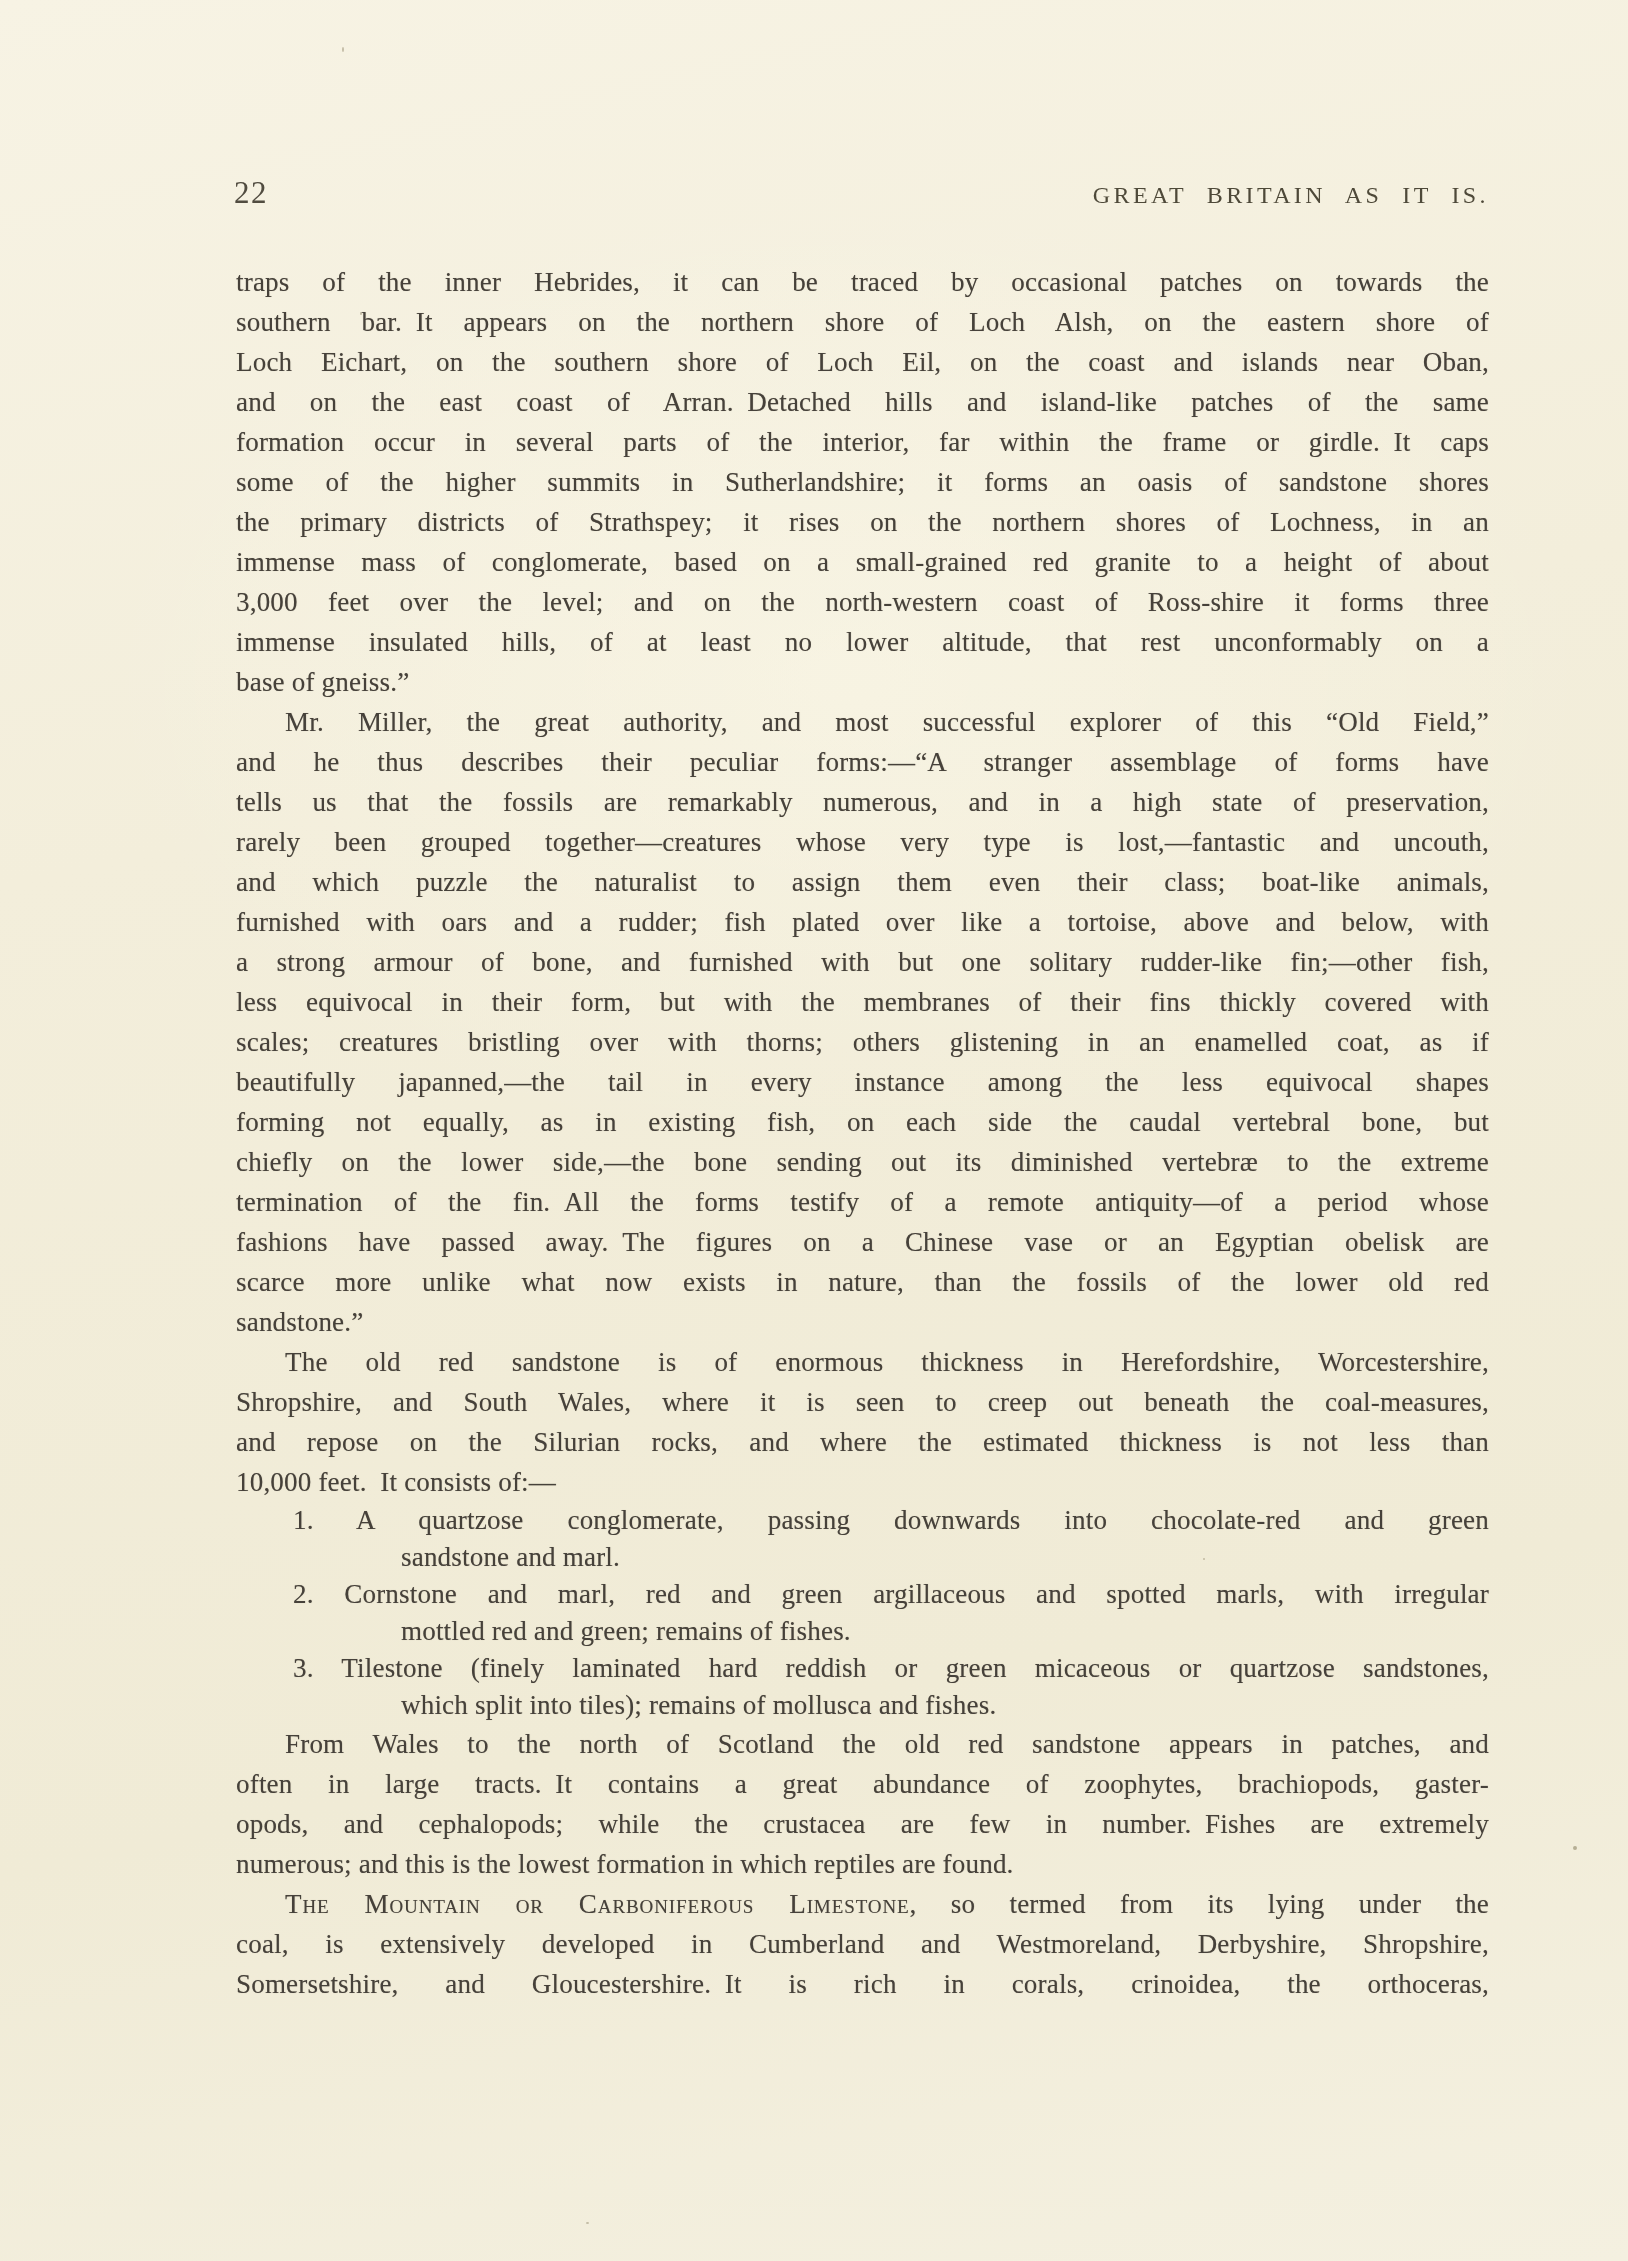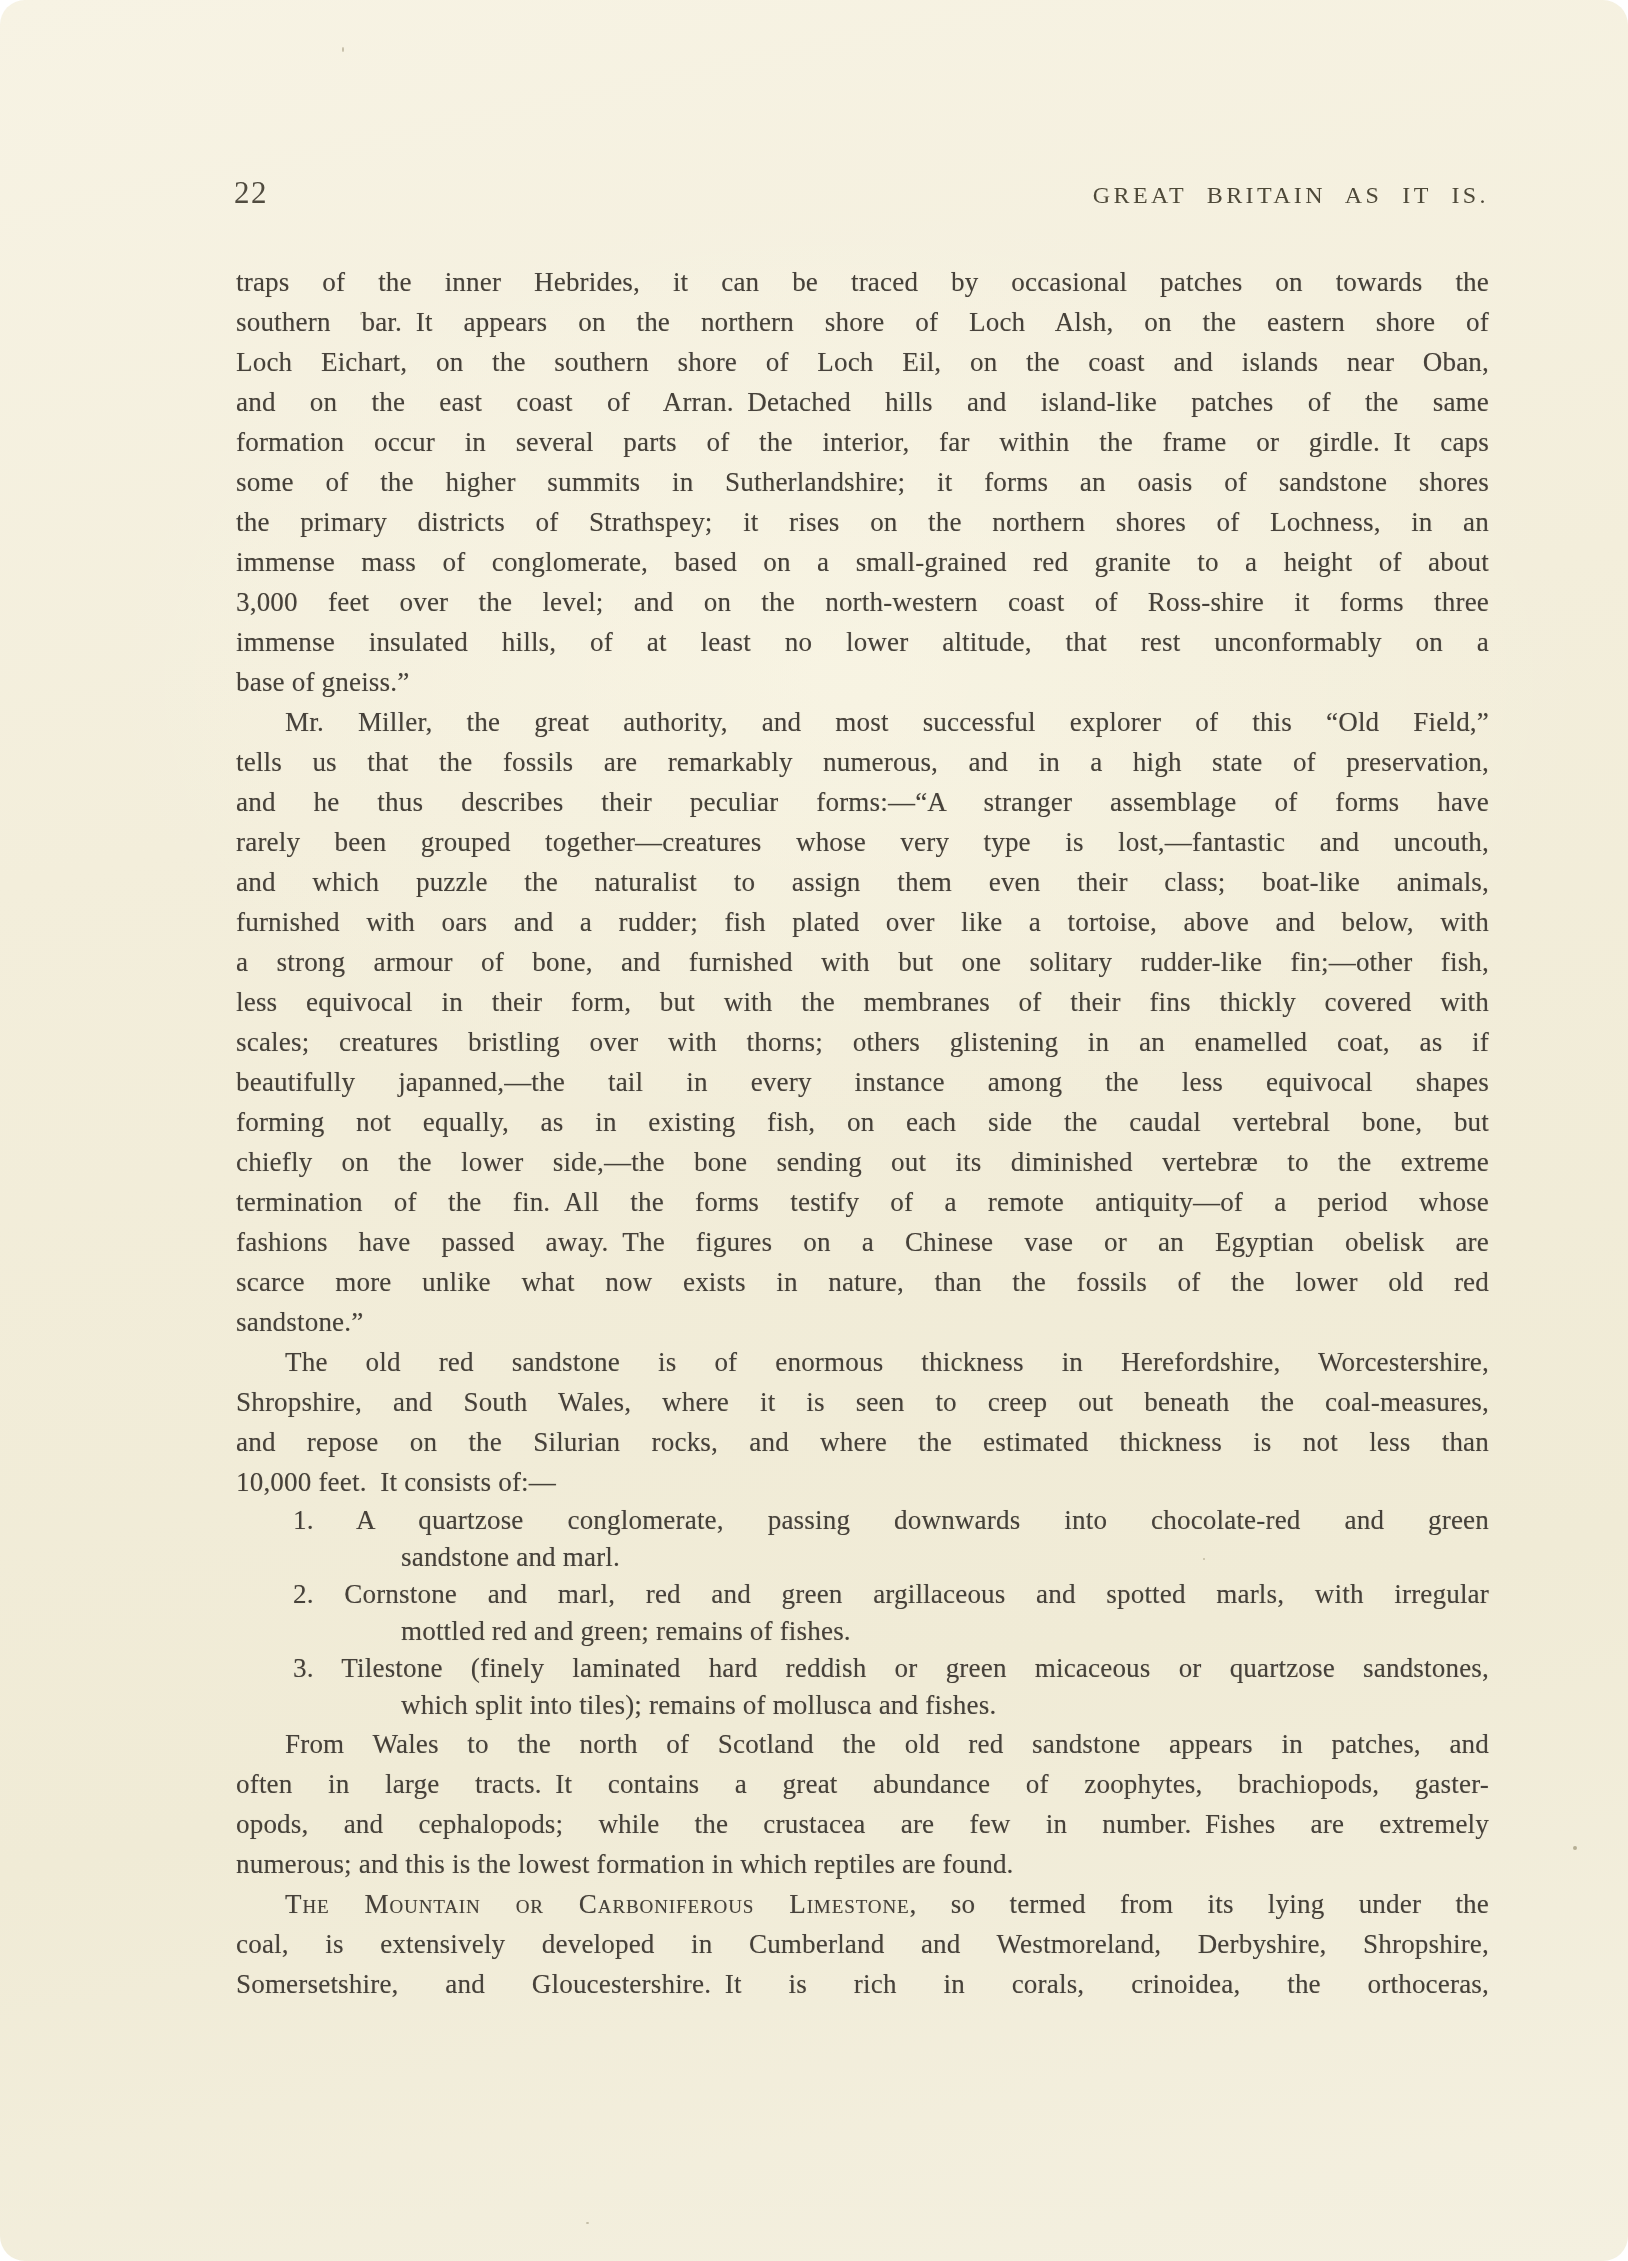--- a/index.html
+++ b/index.html
@@ -8,21 +8,20 @@
     width:1628px;height:2261px;
     font-family:"Liberation Serif","DejaVu Serif",serif;
     overflow:hidden;
   }
   .page{
     position:relative;width:1628px;height:2261px;overflow:hidden;
     background:
       radial-gradient(ellipse 1071px 689px at 52% 30%, rgba(255,253,240,0.35), rgba(255,253,240,0) 70%),
       linear-gradient(168deg,#f7f3e4 0%,#f3eedb 34%,#f0ebd6 72%,#f4f0e0 100%);
     color:#4a453c;
-    border-radius:25px;
   }
   .folio{
     position:absolute;left:234px;top:177px;
     font-size:31px;line-height:32px;letter-spacing:1.5px;
     color:#514c40;
   }
   .running-head{
     position:absolute;left:236px;top:182px;width:1253px;
     text-align:right;font-size:24px;line-height:27.5px;
     letter-spacing:3.4px;word-spacing:10.7px;
@@ -56,22 +55,22 @@
       <div class="line justify">Loch Eichart, on the southern shore of Loch Eil, on the coast and islands near Oban,</div>
       <div class="line justify">and on the east coast of Arran. Detached hills and island-like patches of the same</div>
       <div class="line justify">formation occur in several parts of the interior, far within the frame or girdle. It caps</div>
       <div class="line justify">some of the higher summits in Sutherlandshire; it forms an oasis of sandstone shores</div>
       <div class="line justify">the primary districts of Strathspey; it rises on the northern shores of Lochness, in an</div>
       <div class="line justify">immense mass of conglomerate, based on a small-grained red granite to a height of about</div>
       <div class="line justify">3,000 feet over the level; and on the north-western coast of Ross-shire it forms three</div>
       <div class="line justify">immense insulated hills, of at least no lower altitude, that rest unconformably on a</div>
       <div class="line left">base of gneiss.”</div>
       <div class="line justify indent-first">Mr. Miller, the great authority, and most successful explorer of this “Old Field,”</div>
+      <div class="line justify">and he thus describes their peculiar forms:—“A stranger assemblage of forms have</div>
       <div class="line justify">tells us that the fossils are remarkably numerous, and in a high state of preservation,</div>
-      <div class="line justify">and he thus describes their peculiar forms:—“A stranger assemblage of forms have</div>
       <div class="line justify">rarely been grouped together—creatures whose very type is lost,—fantastic and uncouth,</div>
       <div class="line justify">and which puzzle the naturalist to assign them even their class; boat-like animals,</div>
       <div class="line justify">furnished with oars and a rudder; fish plated over like a tortoise, above and below, with</div>
       <div class="line justify">a strong armour of bone, and furnished with but one solitary rudder-like fin;—other fish,</div>
       <div class="line justify">less equivocal in their form, but with the membranes of their fins thickly covered with</div>
       <div class="line justify">scales; creatures bristling over with thorns; others glistening in an enamelled coat, as if</div>
       <div class="line justify">beautifully japanned,—the tail in every instance among the less equivocal shapes</div>
       <div class="line justify">forming not equally, as in existing fish, on each side the caudal vertebral bone, but</div>
       <div class="line justify">chiefly on the lower side,—the bone sending out its diminished vertebræ to the extreme</div>
       <div class="line justify">termination of the fin. All the forms testify of a remote antiquity—of a period whose</div>

